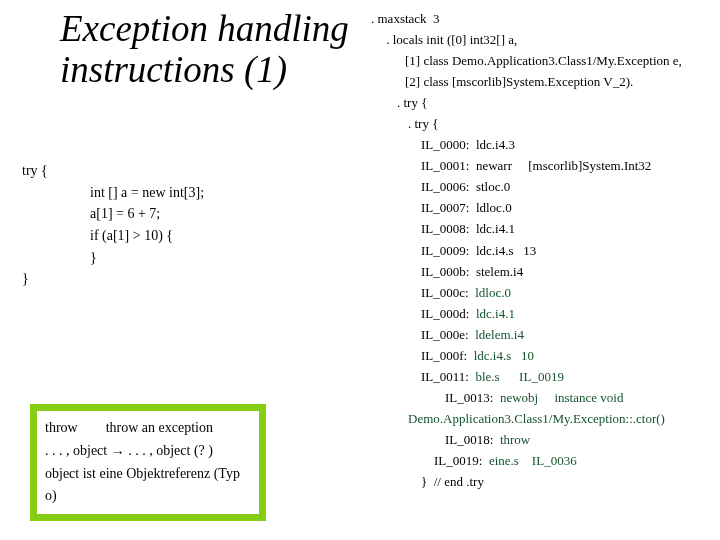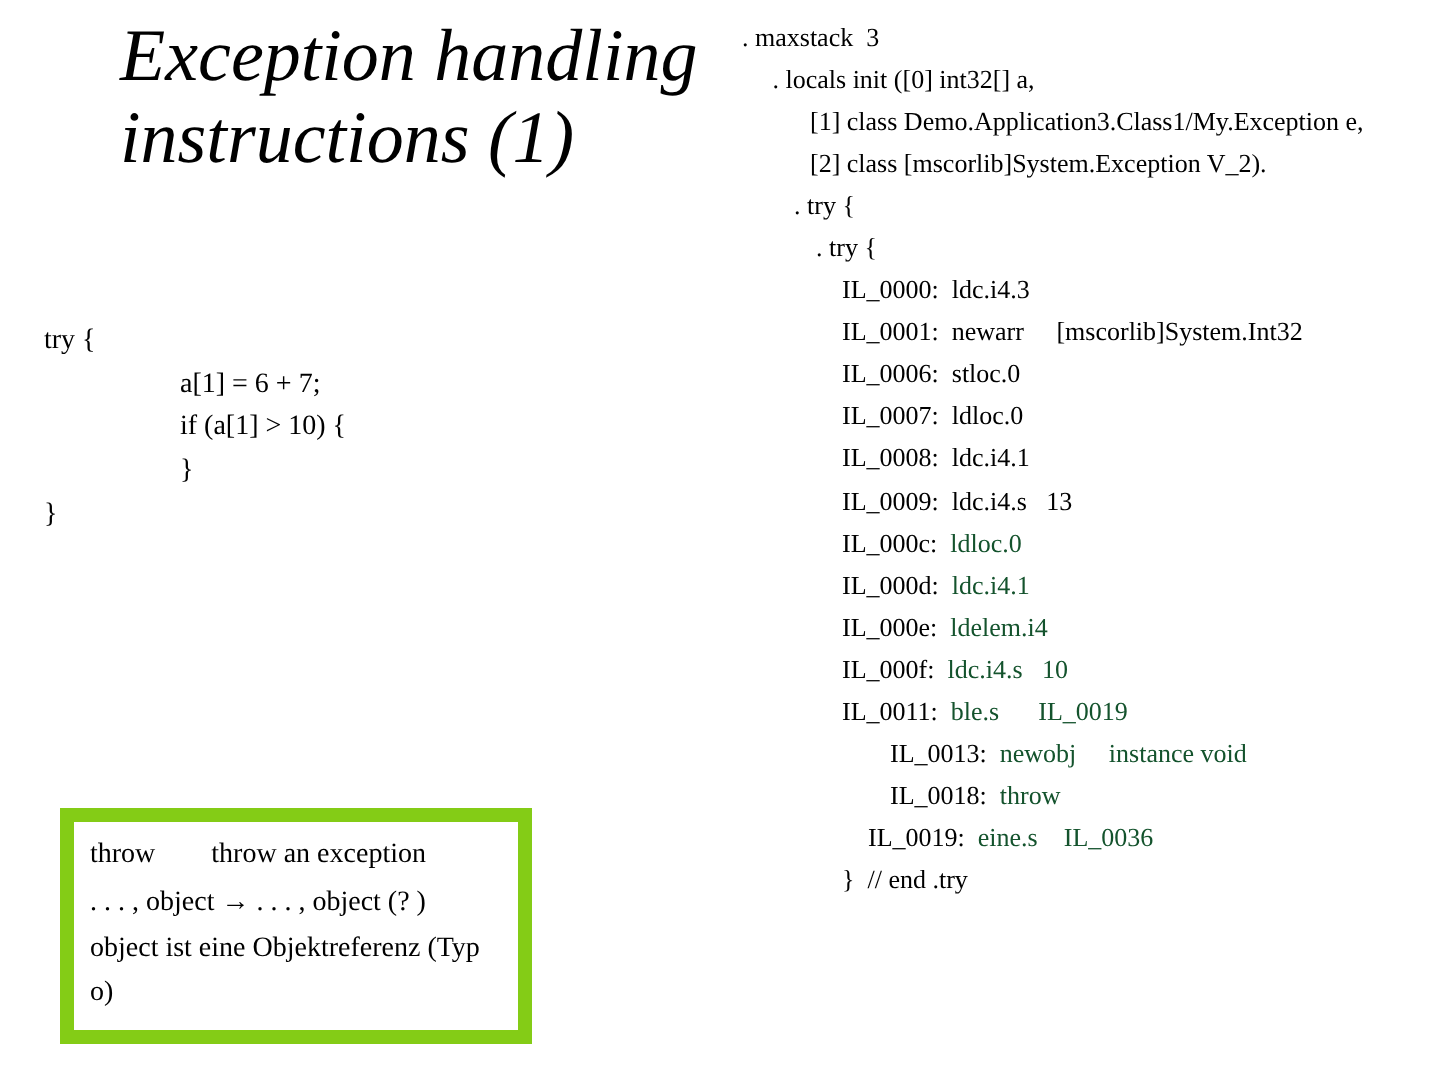--- a/index.html
+++ b/index.html
@@ -65,20 +65,21 @@
   .pad-g { padding-left: 74px; }
   .red { color: #14532d; }
 </style>
 </head>
 <body>
 
 <div class="slide-title">Exception handling instructions (1)</div>
 
 <div class="left-col">
   <div class="code-row code-ind0">try {</div>
+  <div class="code-row code-ind1">int [] a = new int[3];</div>
   <div class="code-row code-ind1">a[1] = 6 + 7;</div>
   <div class="code-row code-ind1">if (a[1] &gt; 10) {</div>
   <div class="code-row code-ind1">}</div>
   <div class="code-row code-ind0">}</div>
 </div>
 
 <div class="note-box">
   <div>
     <span>throw</span>&nbsp;&nbsp;&nbsp;&nbsp;&nbsp;&nbsp;&nbsp;&nbsp;<span>throw an exception</span>
   </div>
@@ -94,22 +95,24 @@
   <div class="il pad-b">[1] class Demo.Application3.Class1/My.Exception e,</div>
   <div class="il pad-b">[2] class [mscorlib]System.Exception V_2).</div>
   <div class="il pad-c">. try {</div>
   <div class="il pad-d">. try {</div>
   <div class="il pad-e">IL_0000:  ldc.i4.3</div>
   <div class="il pad-e"><span>IL_0001:  newarr</span>&nbsp;&nbsp;&nbsp;&nbsp;&nbsp;<span>[mscorlib]System.Int32</span></div>
   <div class="il pad-e">IL_0006:  stloc.0</div>
   <div class="il pad-e">IL_0007:  ldloc.0</div>
   <div class="il pad-e">IL_0008:  ldc.i4.1</div>
   <div class="il pad-e">IL_0009:  ldc.i4.s   13</div>
+  <div class="il pad-e">IL_000b:  stelem.i4</div>
   <div class="il pad-e"><span>IL_000c:  </span><span class="red">ldloc.0</span></div>
   <div class="il pad-e"><span>IL_000d:  </span><span class="red">ldc.i4.1</span></div>
   <div class="il pad-e"><span>IL_000e:  </span><span class="red">ldelem.i4</span></div>
   <div class="il pad-e"><span>IL_000f:  </span><span class="red">ldc.i4.s   10</span></div>
   <div class="il pad-e"><span>IL_0011:  </span><span class="red">ble.s</span>&nbsp;&nbsp;&nbsp;&nbsp;&nbsp;&nbsp;<span class="red">IL_0019</span></div>
   <div class="il pad-g"><span>IL_0013:  </span><span class="red">newobj</span>&nbsp;&nbsp;&nbsp;&nbsp;&nbsp;<span class="red">instance void</span></div>
+  <div class="il pad-d red">Demo.Application3.Class1/My.Exception::.ctor()</div>
   <div class="il pad-g"><span>IL_0018:  </span><span class="red">throw</span></div>
   <div class="il pad-f"><span>IL_0019:  </span><span class="red">eine.s</span>&nbsp;&nbsp;&nbsp;&nbsp;<span class="red">IL_0036</span></div>
   <div class="il pad-e">}  // end .try</div>
 </div>
 
 </body></html>

